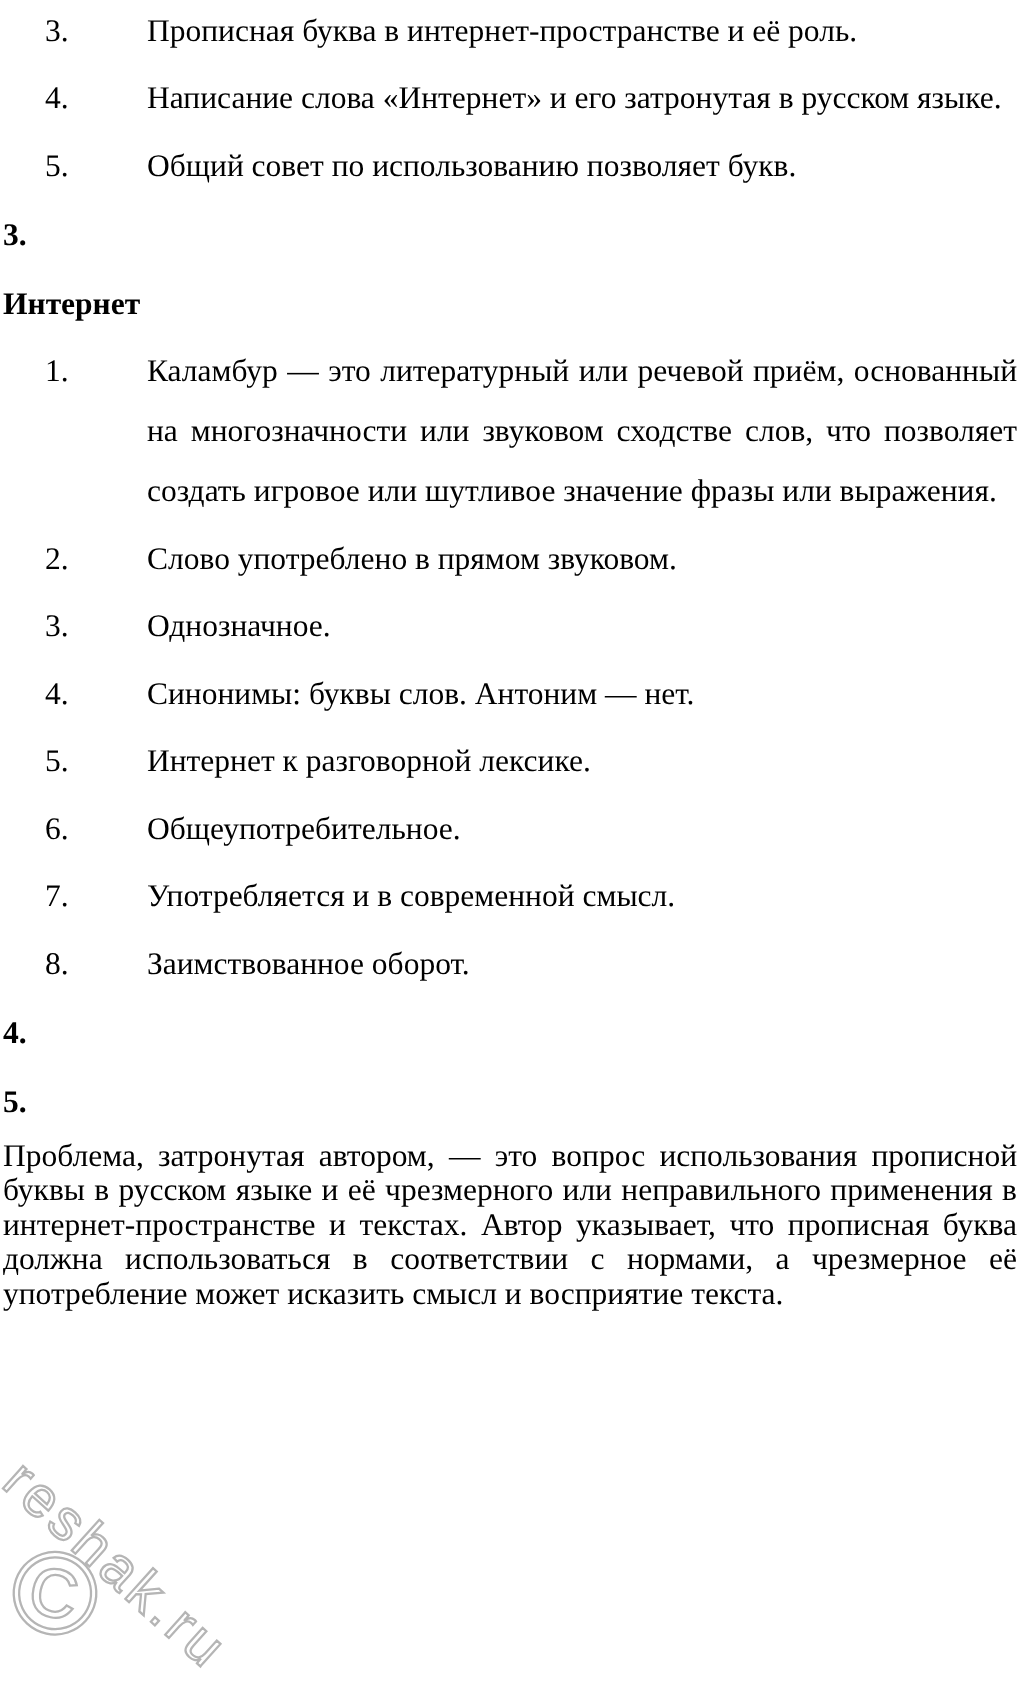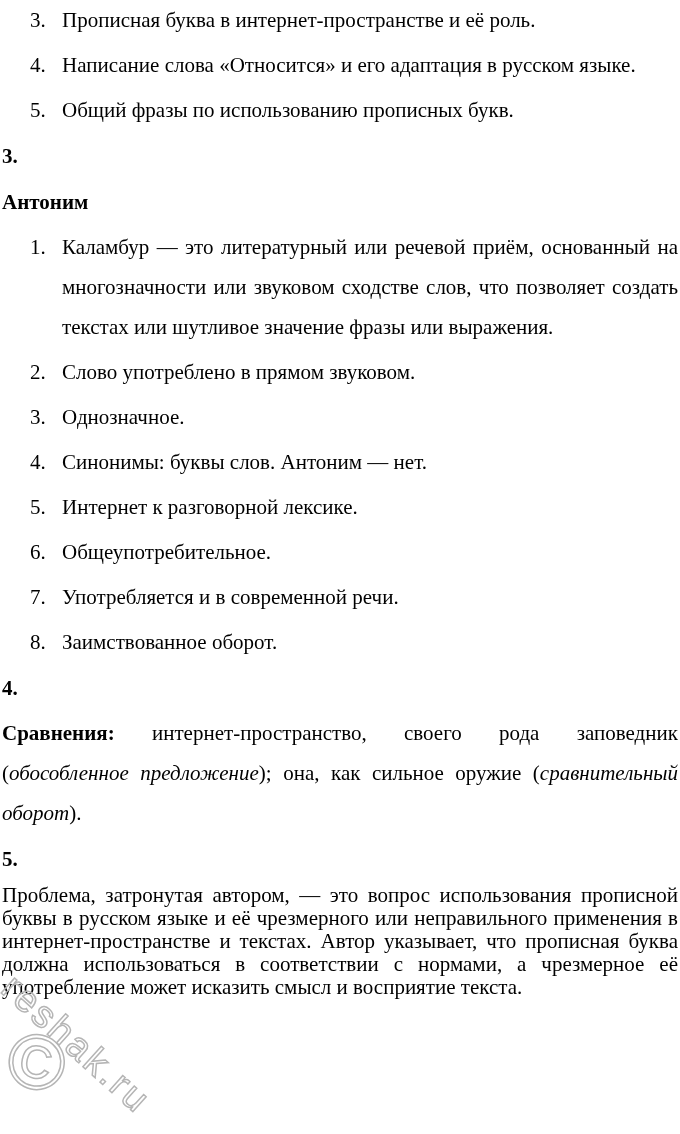--- a/index.html
+++ b/index.html
@@ -25,20 +25,21 @@
     margin-bottom: 5px;
   }
   .num {
     flex: 0 0 60px;
     padding-left: 28px;
     box-sizing: border-box;
   }
   .txt {
     flex: 1;
     text-align: justify;
+    margin-left: 36px;
   }
   .heading {
     font-weight: bold;
     line-height: 40px;
     margin: 6px 0 5px 0;
   }
   .para {
     text-align: justify;
     line-height: 40px;
     margin: 5px 0 5px 0;
@@ -78,35 +79,35 @@
 
 <div class="content">
 
   <div>
     <div class="row">
       <span class="num">3.</span>
       <span class="txt">Прописная буква в интернет-пространстве и её роль.</span>
     </div>
     <div class="row">
       <span class="num">4.</span>
-      <span class="txt">Написание слова «Относится» и его адаптация в русском языке.</span>
+      <span class="txt">Написание слова «Интернет» и его затронутая в русском языке.</span>
     </div>
     <div class="row">
       <span class="num">5.</span>
-      <span class="txt">Общий фразы по использованию прописных букв.</span>
+      <span class="txt">Общий совет по использованию позволяет букв.</span>
     </div>
   </div>
 
   <div class="heading">3.</div>
-  <div class="heading">Антоним</div>
+  <div class="heading">Интернет</div>
 
   <div>
     <div class="row">
       <span class="num">1.</span>
-      <span class="txt">Каламбур — это литературный или речевой приём, основанный на многозначности или звуковом сходстве слов, что позволяет создать текстах или шутливое значение фразы или выражения.</span>
+      <span class="txt">Каламбур — это литературный или речевой приём, основанный на многозначности или звуковом сходстве слов, что позволяет создать игровое или шутливое значение фразы или выражения.</span>
     </div>
     <div class="row">
       <span class="num">2.</span>
       <span class="txt">Слово употреблено в прямом звуковом.</span>
     </div>
     <div class="row">
       <span class="num">3.</span>
       <span class="txt">Однозначное.</span>
     </div>
     <div class="row">
@@ -116,31 +117,30 @@
     <div class="row">
       <span class="num">5.</span>
       <span class="txt">Интернет к разговорной лексике.</span>
     </div>
     <div class="row">
       <span class="num">6.</span>
       <span class="txt">Общеупотребительное.</span>
     </div>
     <div class="row">
       <span class="num">7.</span>
-      <span class="txt">Употребляется и в современной речи.</span>
+      <span class="txt">Употребляется и в современной смысл.</span>
     </div>
     <div class="row">
       <span class="num">8.</span>
       <span class="txt">Заимствованное оборот.</span>
     </div>
   </div>
 
   <div class="heading">4.</div>
 
-  <p class="para"><span class="bold">Сравнения:</span><span> интернет-пространство, своего рода заповедник (</span><span class="italic">обособленное предложение</span><span>); она, как сильное оружие (</span><span class="italic">сравнительный оборот</span><span>).</span></p>
 
   <div class="heading">5.</div>
 
   <p class="para last">Проблема, затронутая автором, — это вопрос использования прописной буквы в русском языке и её чрезмерного или неправильного применения в интернет-пространстве и текстах. Автор указывает, что прописная буква должна использоваться в соответствии с нормами, а чрезмерное её употребление может исказить смысл и восприятие текста.</p>
 
 </div>
 
 <div class="watermark wm-text">reshak.ru</div>
 <div class="watermark wm-copy">©</div>
 

